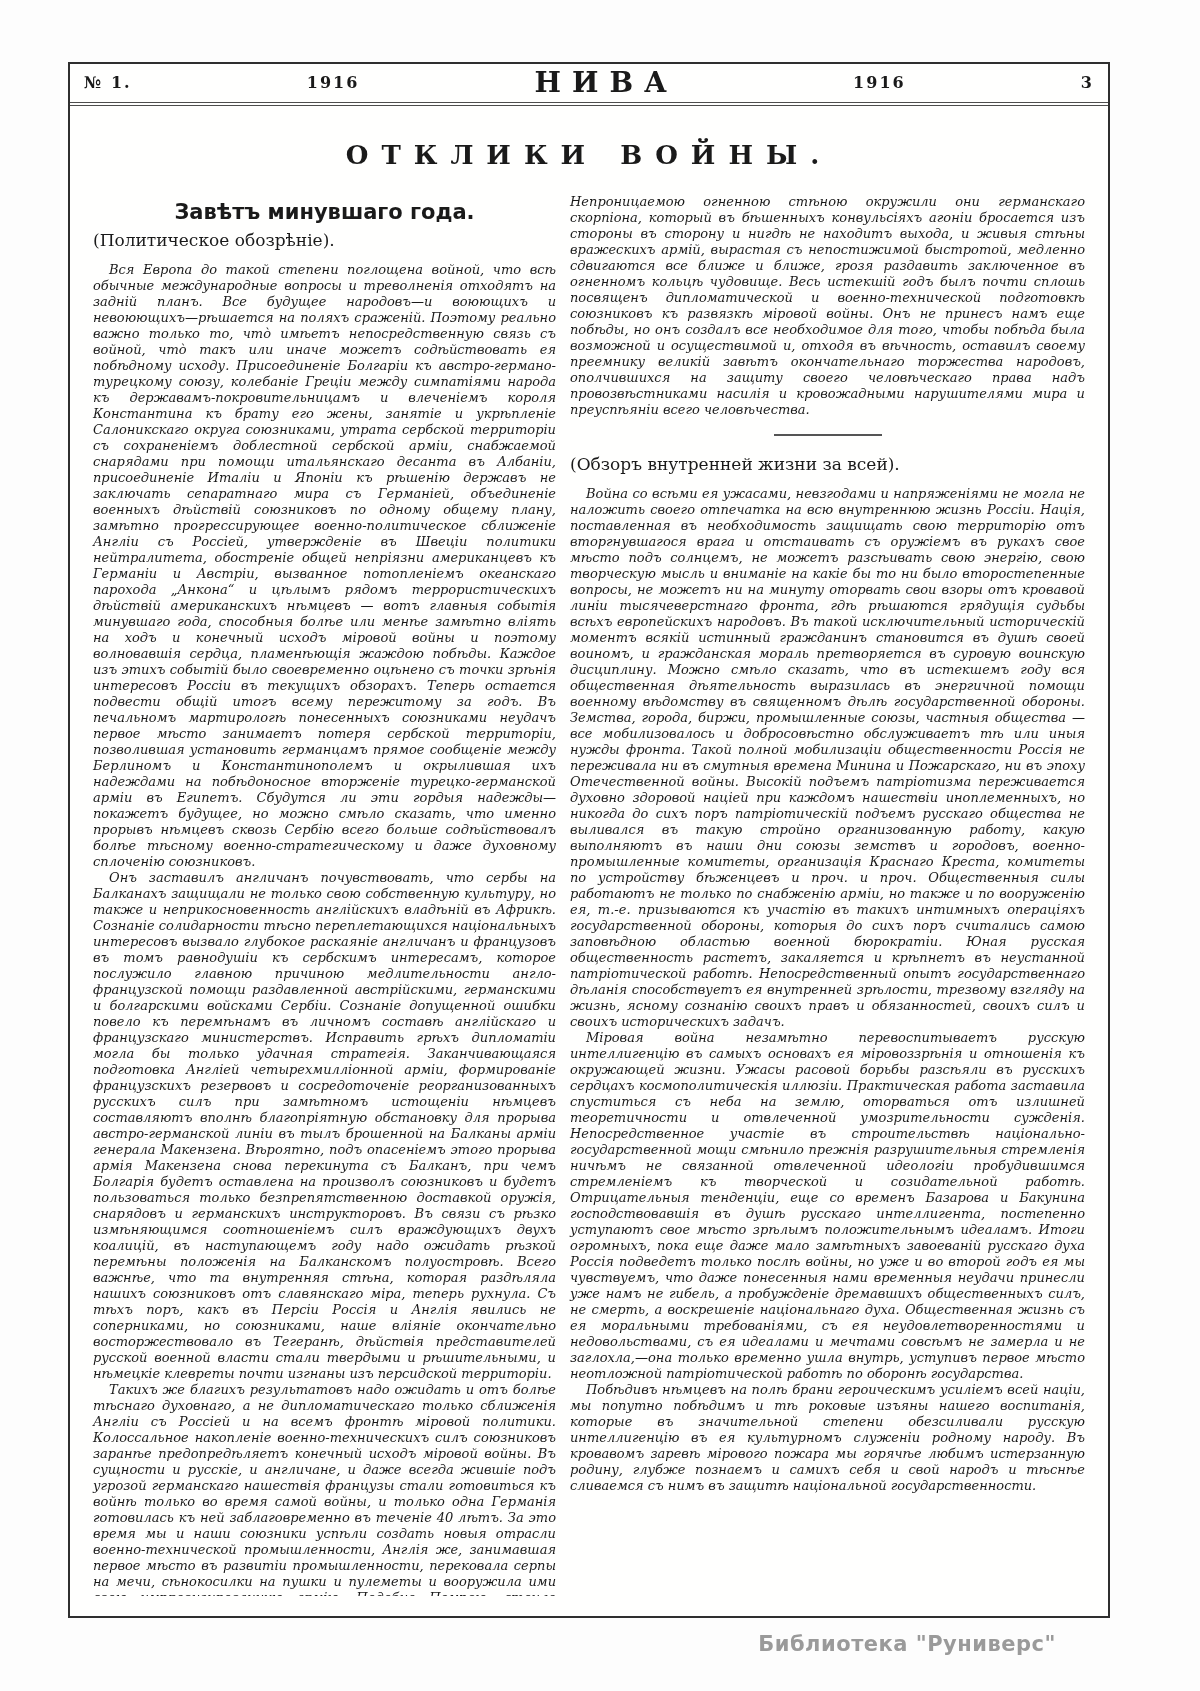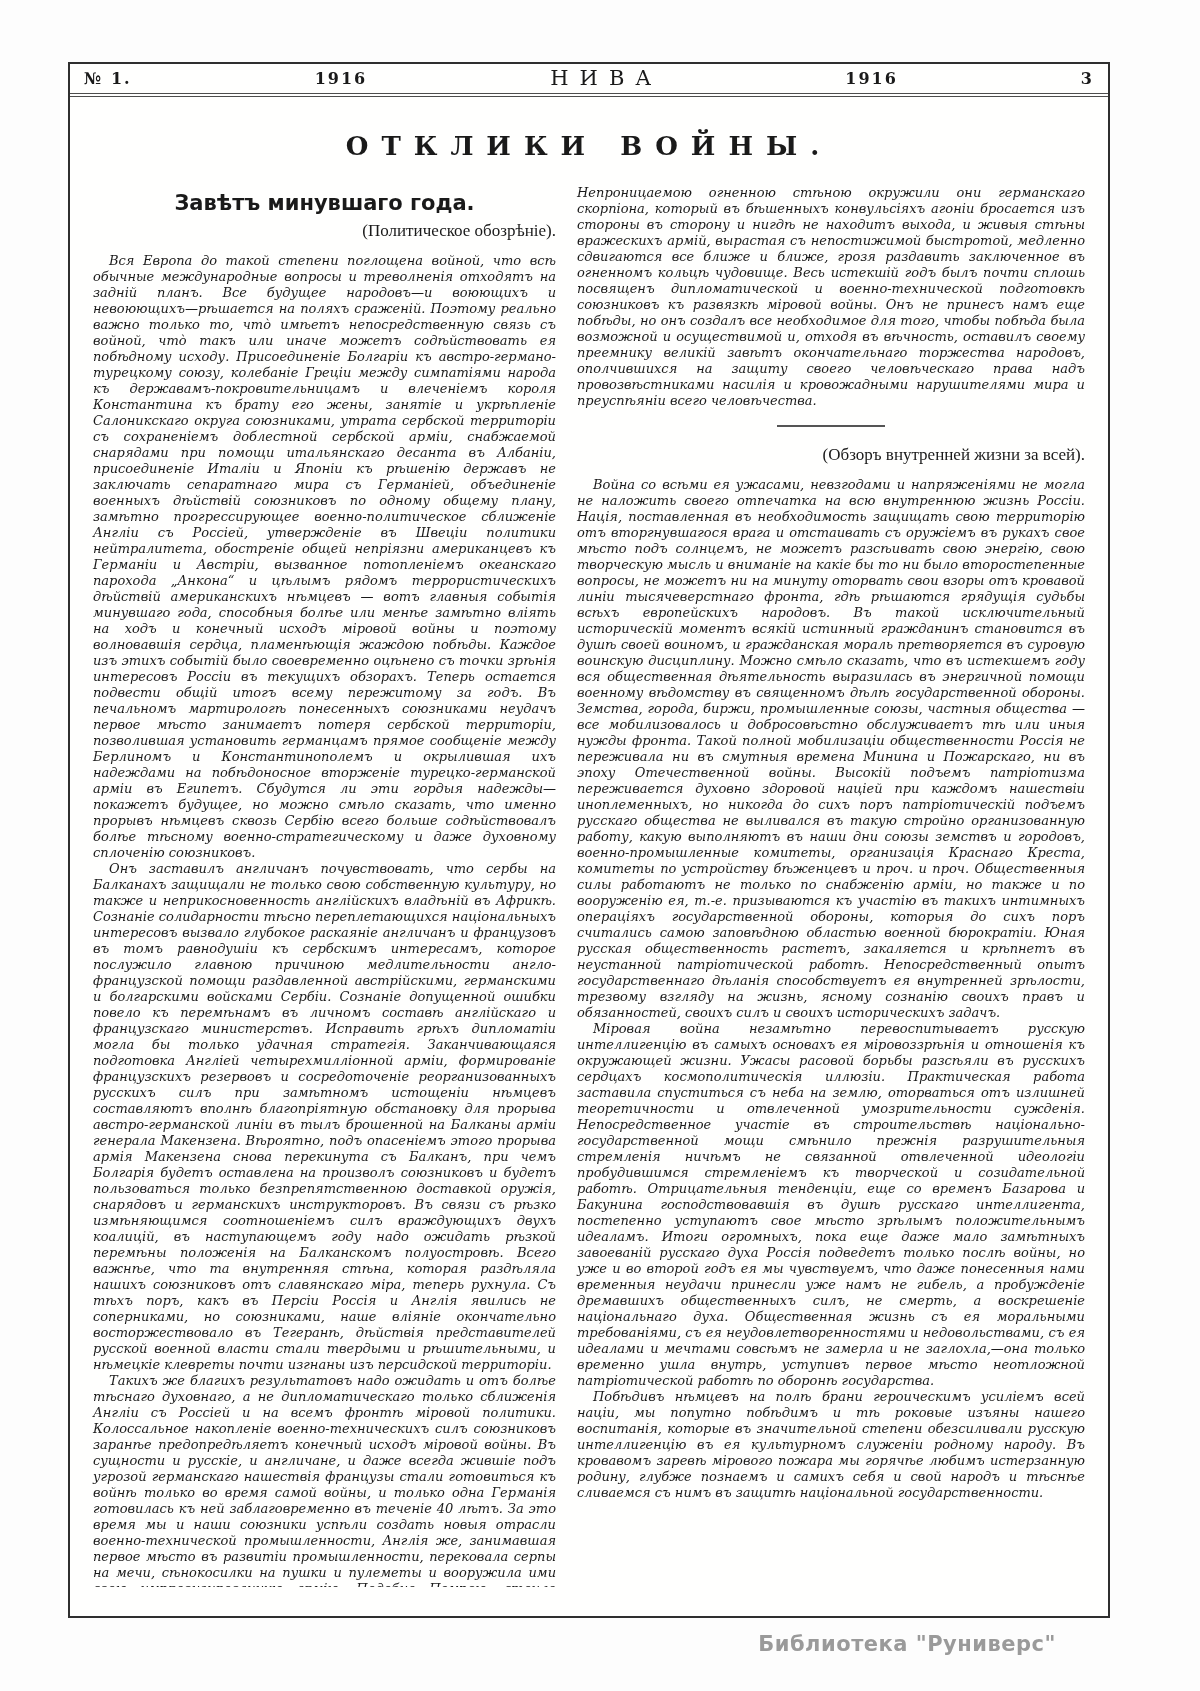--- a/index.html
+++ b/index.html
@@ -4,34 +4,34 @@
 <style>
   html,body{margin:0;padding:0;background:#ffffff;}
   .page{position:relative;width:1200px;height:1691px;background:#fdfdfd;overflow:hidden;
         font-family:"DejaVu Serif",serif;color:#1a1a1a;}
   .frame{position:absolute;left:68px;top:62px;width:1042px;height:1556px;
          border:2px solid #2f2f2f;background:#fffffe;box-sizing:border-box;}
   
   .pg-header{display:flex;justify-content:space-between;align-items:center;
              padding:2px 14px 3px 14px;border-bottom:4px double #4d4d4d;
              font-weight:bold;font-size:15px;}
-  .masthead{font-size:21px;letter-spacing:11px;font-weight:normal;}
+  .masthead{font-size:28px;letter-spacing:11px;font-weight:bold;}
   .yr{font-size:16px;letter-spacing:2px;font-weight:bold;}
   
   .content{position:relative;padding:0 23px;height:1490px;overflow:hidden;}
   .main-title{text-align:center;margin:34px 0 0 0;font-size:26px;font-weight:bold;
               letter-spacing:13px;white-space:nowrap;}
-  .cols{display:flex;gap:21px;margin-top:24px;}
+  .cols{display:flex;gap:14px;margin-top:24px;}
   .col{box-sizing:border-box;}
   .col-left{flex:0 0 463px;}
   .col-right{flex:1;}
   .art-heading{font-family:"DejaVu Sans",sans-serif;font-weight:bold;text-align:center;
                font-size:21px;margin:6px 0 6px 0;}
   .art-heading.small{font-size:19px;letter-spacing:0.2px;}
-  .art-subheading{text-align:right;font-size:17px;margin:0 0 12px 0;font-family:Liberation Serif, serif;}
+  .art-subheading{text-align:left;font-size:17px;margin:0 0 12px 0;}
   .body-text p{margin:0;font-size:13px;line-height:16px;text-align:justify;
                text-indent:16px;hyphens:auto;font-style:italic;-webkit-hyphens:auto;}
   .body-text p.no-indent{text-indent:0;}
   .divider{border:none;border-top:2px solid #555;width:108px;margin:16px auto 18px auto;}
   .watermark{position:absolute;top:1632px;right:144px;
              font-family:"DejaVu Sans",sans-serif;font-weight:bold;font-size:21px;
              color:#9a9a9a;letter-spacing:0.5px;}
 </style>
 </head>
 <body>

